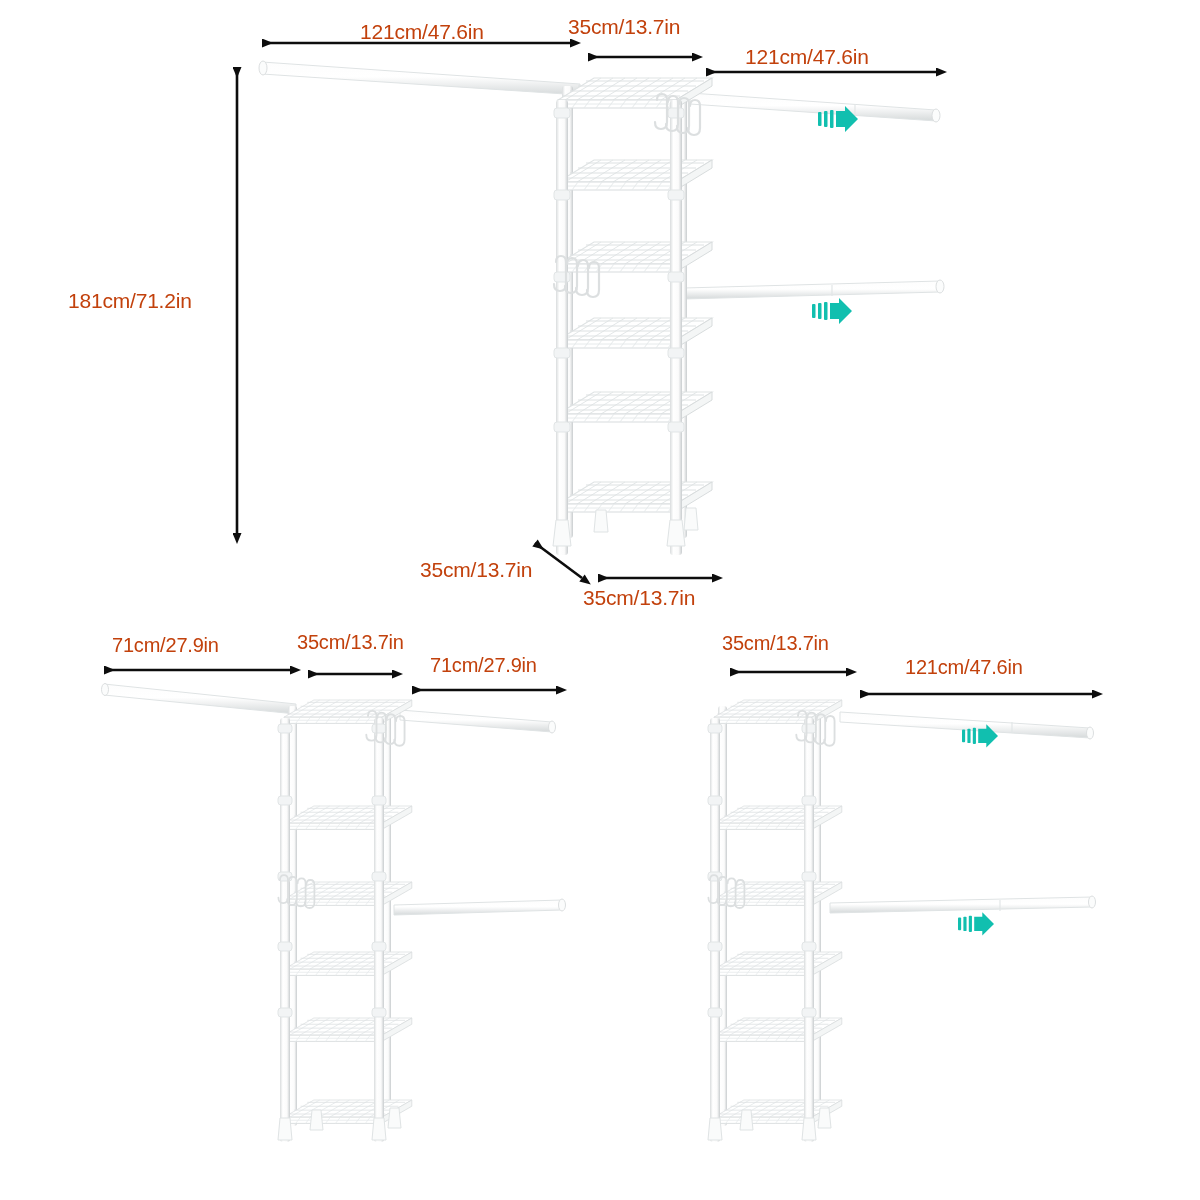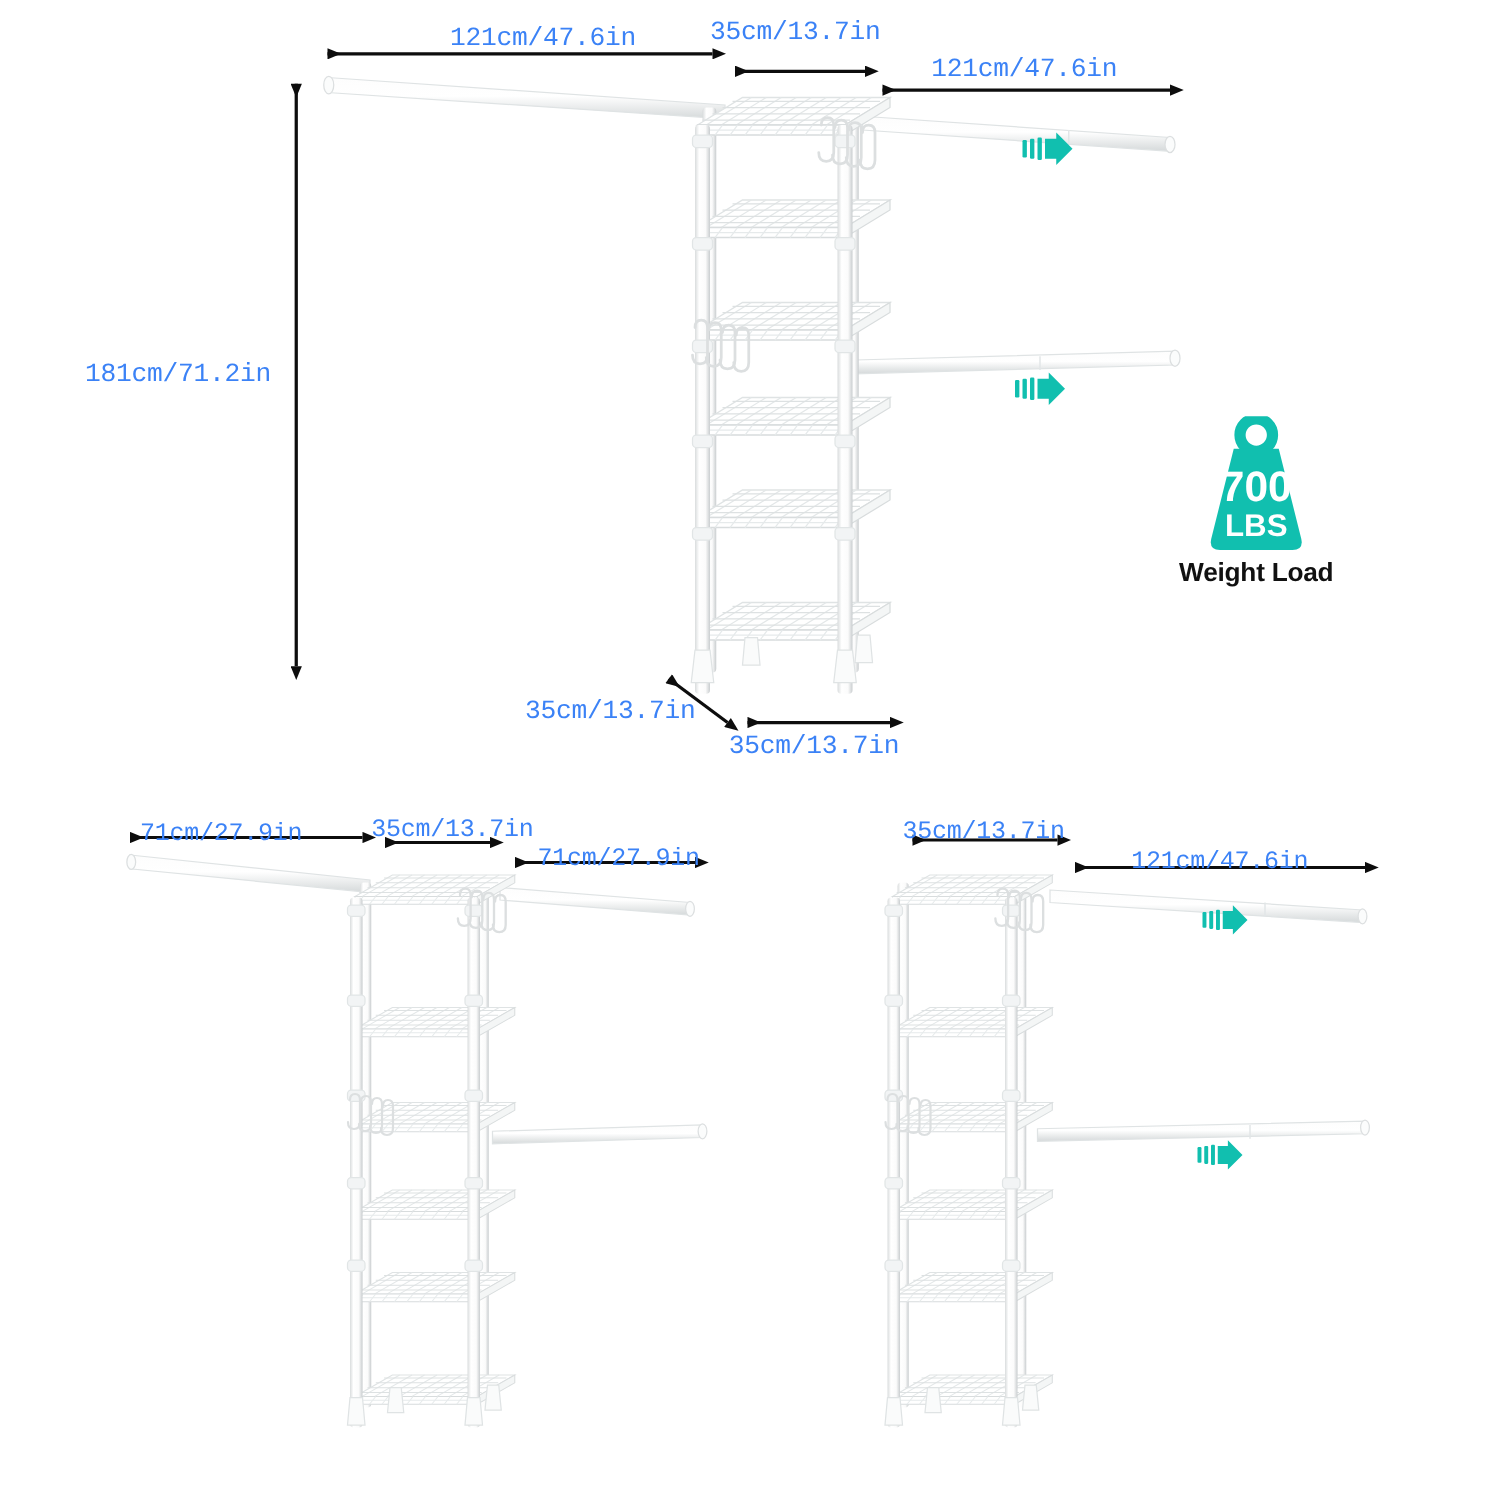--- a/index.html
+++ b/index.html
@@ -8,29 +8,29 @@
     background:#ffffff;
     font-family:"Liberation Sans", sans-serif;
     color:#111;
     overflow:hidden;
     position:relative;
   }
   #stage{position:absolute;inset:0;width:1200px;height:1200px;}
   svg.layer{position:absolute;left:0;top:0;width:1200px;height:1200px;overflow:visible;}
   .dimlabel{
     position:absolute;
-    font-family:Liberation Mono, monospace;
+    font-family:Liberation Sans, sans-serif;
     font-size:21px;
     font-weight:400;
-    color:#3b82f6;
+    color:#c2410c;
     white-space:nowrap;
     letter-spacing:-0.2px;
     text-align:center;
   }
-  .dimlabel.small{font-size:20px;margin-top:22px;}
+  .dimlabel.small{font-size:20px;}
   .badge{
     position:absolute;
     display:flex;
     flex-direction:column;
     align-items:center;
   }
   .badge-caption{
     margin-top:6px;
     font-size:21px;
     font-weight:bold;
@@ -356,29 +356,20 @@
       </g>
       <g transform="translate(958,914) scale(0.9)">
         <use href="#tealarrow"></use>
       </g>
 
       <line x1="730" y1="672" x2="846" y2="672" stroke="#0d0d0d" stroke-width="2.5" marker-start="url(#arrL)" marker-end="url(#arrR)"></line>
       <line x1="860" y1="694" x2="1092" y2="694" stroke="#0d0d0d" stroke-width="2.5" marker-start="url(#arrL)" marker-end="url(#arrR)"></line>
     </g>
   </svg>
 
-  <div class="badge" style="left:930px;top:333px;width:150px;">
-    <svg width="96" height="108" viewBox="0 0 96 108">
-      <circle cx="48" cy="15" r="13" fill="none" stroke="#11bfaf" stroke-width="9"></circle>
-      <path d="M30,26 L66,26 L84,98 Q86,107 77,107 L19,107 Q10,107 12,98 Z" fill="#11bfaf"></path>
-      <text class="wt-num" x="48" y="68" text-anchor="middle" font-size="34">700</text>
-      <text class="wt-num" x="48" y="96" text-anchor="middle" font-size="25">LBS</text>
-    </svg>
-    <div class="badge-caption">Weight Load</div>
-  </div>
 
   <div class="dimlabel" style="left:360px;top:20px;">121cm/47.6in</div>
   <div class="dimlabel" style="left:568px;top:15px;">35cm/13.7in</div>
   <div class="dimlabel" style="left:745px;top:45px;">121cm/47.6in</div>
   <div class="dimlabel" style="left:68px;top:289px;">181cm/71.2in</div>
   <div class="dimlabel" style="left:420px;top:558px;">35cm/13.7in</div>
   <div class="dimlabel" style="left:583px;top:586px;">35cm/13.7in</div>
 
   <div class="dimlabel small" style="left:112px;top:634px;">71cm/27.9in</div>
   <div class="dimlabel small" style="left:297px;top:631px;">35cm/13.7in</div>

